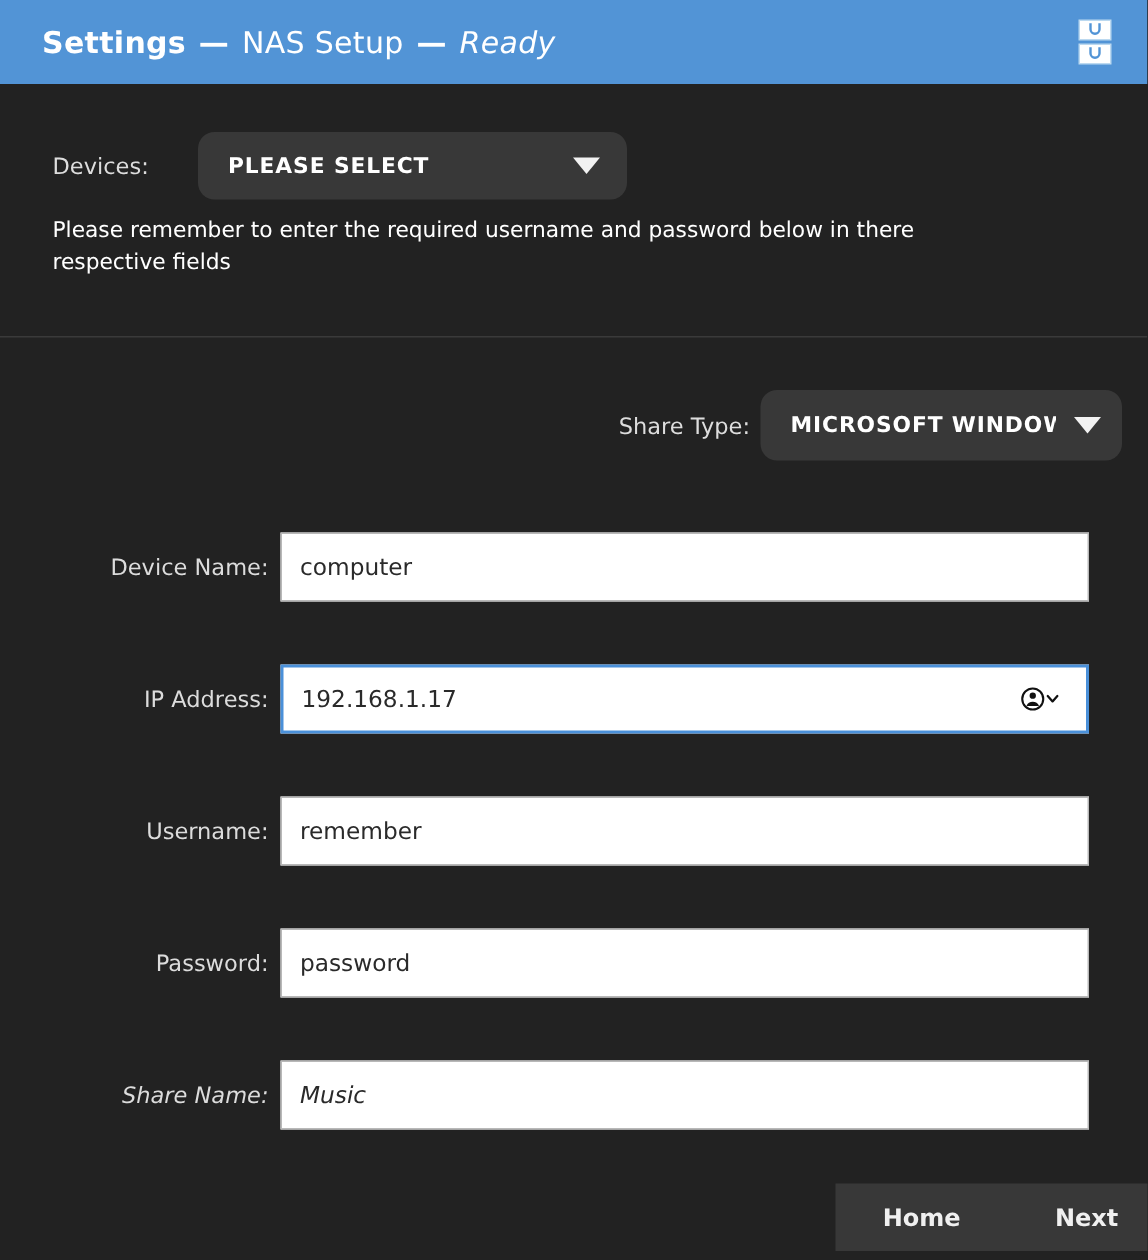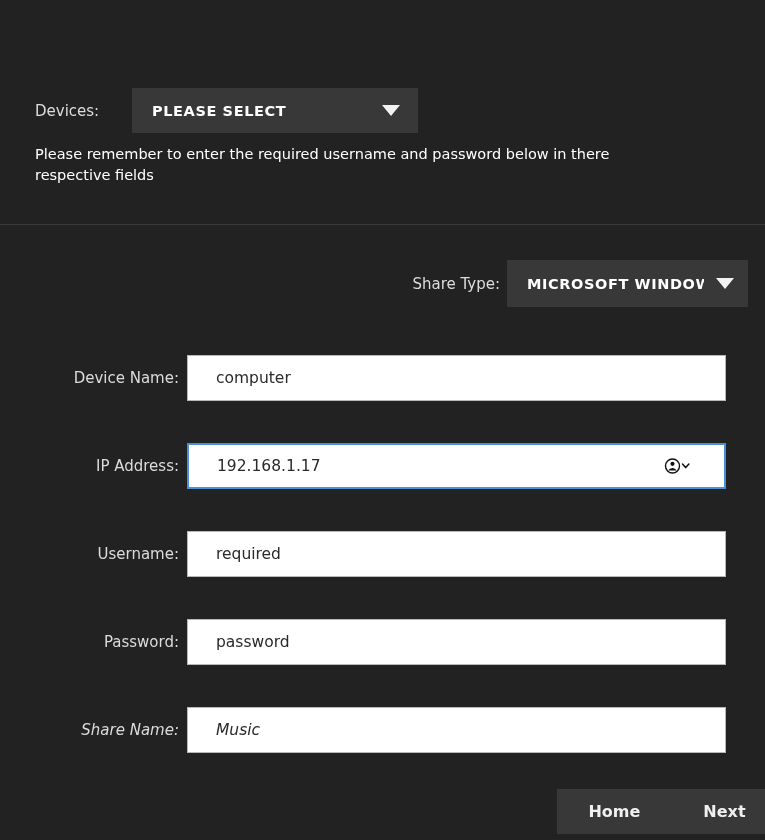--- a/index.html
+++ b/index.html
@@ -76,20 +76,21 @@
   .select-box {
     background: #383838;
     color: #ffffff;
     height: 45px;
     display: flex;
     align-items: center;
     justify-content: space-between;
     box-sizing: border-box;
     cursor: pointer;
     user-select: none;
+    border-radius: 11px;
   }
   .select-devices {
     width: 286px;
     padding: 0 18px 0 20px;
   }
   .select-box .sel-text {
     font-size: 14.5px;
     font-weight: 600;
     letter-spacing: 0.6px;
     white-space: nowrap;
@@ -158,21 +159,21 @@
   .field-input {
     position: absolute;
     left: 187px;
     width: 539px;
     height: 46px;
     background: #ffffff;
     border: 1px solid #b8b8b8;
     box-sizing: border-box;
     display: flex;
     align-items: center;
-    padding: 0 28px;
+    padding: 0 12px;
     color: #2a2a2a;
     font-family: "DejaVu Sans", "Liberation Sans", sans-serif;
     font-size: 15.5px;
     outline: none;
   }
   .field-input.focused {
     border: 2px solid #4a90d9;
   }
   .field-value {
     flex: 1 1 auto;
@@ -211,20 +212,37 @@
     user-select: none;
     padding: 4px 6px;
     white-space: nowrap;
   }
 </style>
 </head>
 <body>
 
 <div class="app">
 
+  <div class="titlebar">
+    <div class="title-text">
+      <span class="title-app">Settings</span>
+      <span class="title-sep">—</span>
+      <span class="title-page">NAS Setup</span>
+      <span class="title-sep">—</span>
+      <span class="title-status">Ready</span>
+    </div>
+    <span class="cabinet-icon">
+      <svg viewBox="0 0 26 32" width="26" height="32" aria-hidden="true">
+        <rect x="2.5" y="1.5" width="21" height="13" fill="#ffffff" stroke="#bcd9f0" stroke-width="1"></rect>
+        <path d="M10 3.5 v4 a3 3 0 0 0 6 0 v-4" fill="none" stroke="#5294d6" stroke-width="1.6"></path>
+        <rect x="2.5" y="17.5" width="21" height="13" fill="#ffffff" stroke="#bcd9f0" stroke-width="1"></rect>
+        <path d="M10 19.5 v4 a3 3 0 0 0 6 0 v-4" fill="none" stroke="#5294d6" stroke-width="1.6"></path>
+      </svg>
+    </span>
+  </div>
 
   <div class="devices-section">
     <div class="devices-row">
       <span class="devices-label">Devices:</span>
       <div class="select-box select-devices">
         <span class="sel-text">PLEASE SELECT</span>
         <span class="caret"></span>
       </div>
     </div>
     <div class="devices-note">Please remember to enter the required username and password below in there respective fields</div>
@@ -256,21 +274,21 @@
           <path d="M4.3 12.6a4.6 4.6 0 0 1 8.4 0z" fill="#111111"></path>
           <path d="M18.5 6 l3.2 3.6 L24.9 6" fill="none" stroke="#111111" stroke-width="1.5" stroke-linecap="round" stroke-linejoin="round"></path>
         </svg>
       </span>
     </div>
   </div>
 
   <div class="field-row row-username">
     <span class="field-label">Username:</span>
     <div class="field-input">
-      <span class="field-value">required</span>
+      <span class="field-value">remember</span>
     </div>
   </div>
 
   <div class="field-row row-password">
     <span class="field-label">Password:</span>
     <div class="field-input">
       <span class="field-value">password</span>
     </div>
   </div>
 

